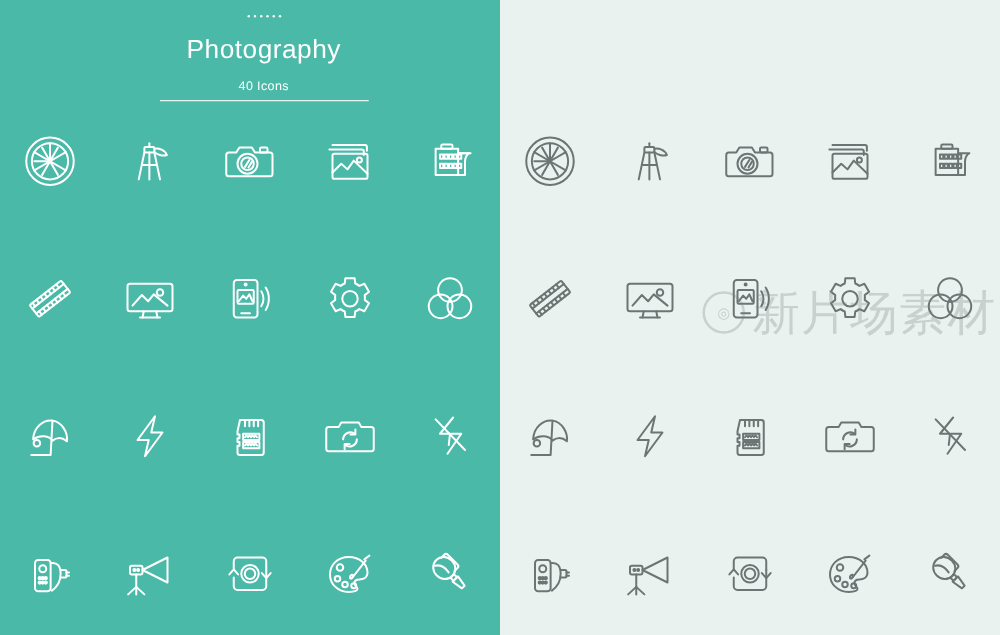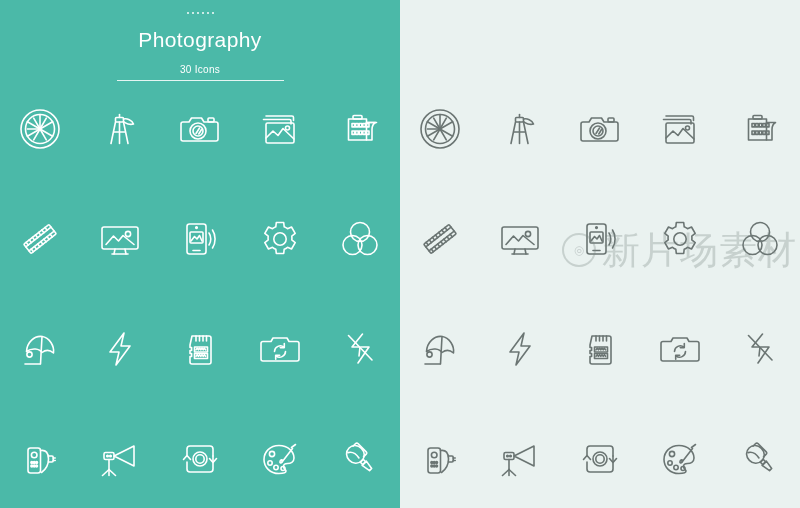--- a/index.html
+++ b/index.html
@@ -11,21 +11,21 @@
   .stage{position:relative;width:800px;height:508px;display:flex;}
   .panel-left{
     width:400px;height:508px;background:#4bb9a8;position:relative;
     flex:0 0 400px;
   }
   .panel-right{
     width:400px;height:508px;background:#eaf2f0;position:relative;
     flex:0 0 400px;
   }
   
-  .hdr{position:absolute;left:0;top:0;width:400px;text-align:center;}
+  .hdr{position:absolute;left:11px;top:0;width:400px;text-align:center;}
   .dots{margin-top:12px;height:8px;display:flex;justify-content:center;gap:3px;}
   .dots i{width:2px;height:2px;background:#ffffff;border-radius:50%;display:block;opacity:.95;}
   .title{
     color:#ffffff;font-size:21px;font-weight:400;letter-spacing:.4px;
     margin-top:8px;line-height:24px;
   }
   .subwrap{margin-top:12px;position:relative;width:400px;}
   .sub{color:#ffffff;font-size:10px;letter-spacing:.3px;line-height:12px;}
   .rule{
     width:167px;height:1px;background:rgba(255,255,255,.85);
@@ -79,21 +79,21 @@
       <div class="dots">
         <i></i>
           <i></i>
           <i></i>
           <i></i>
           <i></i>
           <i></i>
       </div>
       <div class="title">Photography</div>
       <div class="subwrap">
-        <div class="sub">30 Icons</div>
+        <div class="sub">40 Icons</div>
         <div class="rule"></div>
       </div>
     </div>
 
     <div class="grid">
 
       <div class="cell">
         <svg width="48" height="48" viewBox="0 0 48 48" style="stroke: rgb(255, 255, 255);">
           <circle cx="24" cy="24" r="19"></circle>
             <circle cx="24" cy="24" r="14.5"></circle>

